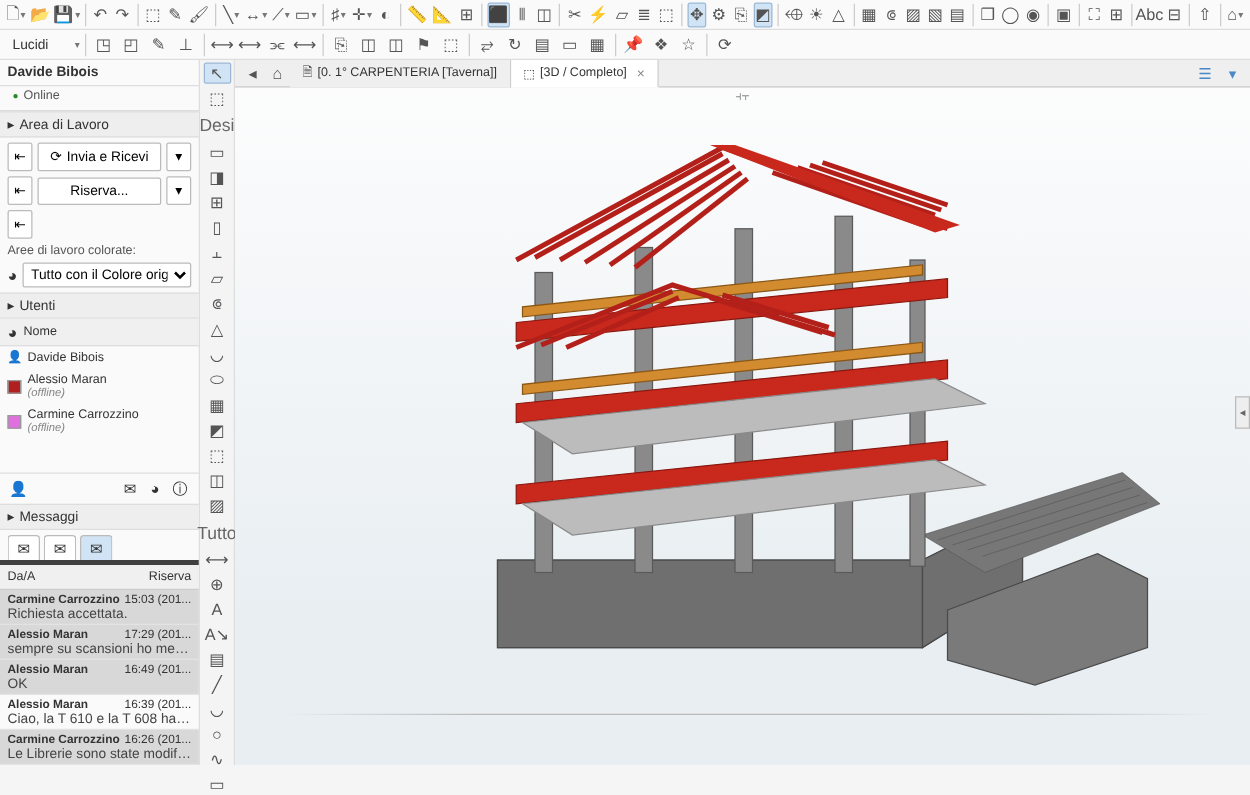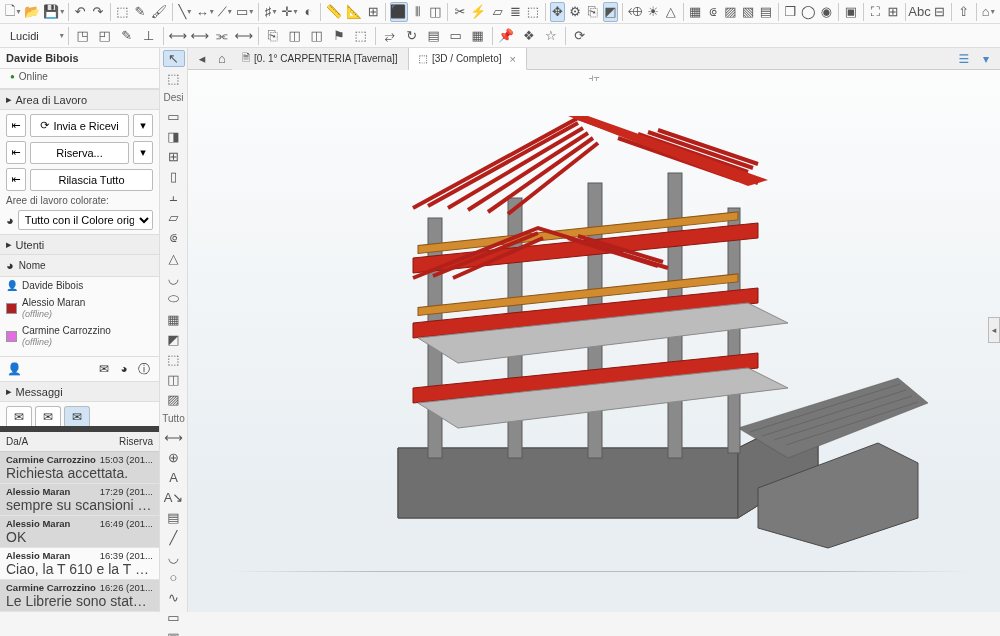--- a/index.html
+++ b/index.html
@@ -12,21 +12,21 @@
   .tb-icon.active { background: #d0e4f5; border-color: #9ab8d6; }
   .lucidi { font-size: 11px; padding: 0 6px; margin-right: 12px; }
   .tb-dd { font-size: 8px; color: #777; margin-left: 1px; }
 
   
   .main { display: flex; height: 564px; }
   .sidebar { width: 160px; background: #fafafa; border-right: 1px solid #ddd; display: flex; flex-direction: column; }
   .toolbox { width: 28px; background: #f4f4f4; border-right: 1px solid #ddd; display: flex; flex-direction: column; align-items: center; padding-top: 2px; gap: 3px; }
   .toolbox .tool { width: 22px; height: 20px; display: flex; align-items: center; justify-content: center; font-size: 13px; color: #555; cursor: pointer; border: 1px solid transparent; border-radius: 2px;}
   .toolbox .tool.selected { background:#d0e4f5; border-color:#9ab8d6;}
-  .toolbox .lbl { font-size: 10px; color: #666; margin: 2px 0; }
+  .toolbox .lbl { font-size: 14px; color: #666; margin: 2px 0; }
   .viewport { flex: 1; background: linear-gradient(#fdfdfd,#e8eef2 80%); position: relative; overflow: hidden; }
 
   
   .user-hdr { padding: 4px 6px; font-weight: bold; border-bottom: 1px solid #ddd; font-size:11px;}
   .user-sub { padding: 2px 10px 6px; font-size: 10px; color:#555; border-bottom: 1px solid #ddd; display:flex; align-items:center; gap:4px;}
   .panel-hdr { background: #eee; padding: 3px 6px; font-size: 11px; border-top:1px solid #ddd; border-bottom:1px solid #ddd; display:flex; align-items:center; gap:4px;}
   .panel-body { padding: 4px 6px; display:flex; flex-direction:column; gap:4px;}
   .wide-btn { width:100%; padding:4px; font-size:11px; background:#fff; border:1px solid #bbb; border-radius:2px; cursor:pointer; display:flex; align-items:center; justify-content:center; gap:4px;}
   .row2 { display:flex; gap:4px; align-items:center;}
   .row2 .mini{ width:20px; padding:4px 0; font-size:11px; background:#fff; border:1px solid #bbb; border-radius:2px; cursor:pointer;}
@@ -40,25 +40,25 @@
   .user-row .off { color:#888; font-size:9px;font-style:italic; }
 
   .spacer { flex:1; }
   .panel-foot { display:flex; justify-content:space-between; padding:4px 6px; border-top:1px solid #ddd;}
   .panel-foot .fi{ width:18px; height:16px; display:flex; align-items:center; justify-content:center; font-size:12px; cursor:pointer;}
 
   
   .msg-tabs { display:flex; padding:4px 6px 0; gap:3px;}
   .msg-tab { width:26px; height:20px; border:1px solid #bbb; border-bottom:none; border-radius:3px 3px 0 0; background:#fff; display:flex;align-items:center;justify-content:center;font-size:12px;cursor:pointer;}
   .msg-tab.active{ background:#d0e4f5;}
-  .msg-hdrrow { display:flex; justify-content:space-between; padding:4px 6px; border-top:6px solid #404040; border-bottom:1px solid #ccc; font-size:10px; background:#f0f0f0;}
+  .msg-hdrrow { display:flex; justify-content:space-between; padding:4px 6px; border-top:4px solid #404040; border-bottom:1px solid #ccc; font-size:10px; background:#f0f0f0;}
   .msg-item { border-bottom:1px solid #e3e3e3; padding:2px 6px; font-size:9.5px;}
   .msg-item .top{ display:flex; justify-content:space-between;}
   .msg-item .top .who{ font-weight:bold;}
-  .msg-item .body{ color:#444; font-size:14px; white-space:nowrap; overflow:hidden; text-overflow:ellipsis;}
+  .msg-item .body{ color:#444; font-size:11px; white-space:nowrap; overflow:hidden; text-overflow:ellipsis;}
   .msg-item.dark{ background:#d8d8d8;}
 
   
   .vp-tabs { position:absolute; top:0; left:0; right:0; height:22px; background:#efefef; border-bottom:1px solid #ccc; display:flex; align-items:center; padding:0 4px; gap:0;}
   .vp-tabs .vtab { display:flex; align-items:center; gap:4px; padding:0 10px; height:22px; font-size:10px; border-right:1px solid #ccc; cursor:pointer; background:#efefef;}
   .vp-tabs .vtab.active{ background:#fff; border-bottom:1px solid #fff; margin-bottom:-1px;}
   .vp-tabs .vtab .x{ font-size:11px; color:#888; margin-left:4px;}
   .vp-tabs .right{ margin-left:auto; display:flex; gap:2px;}
   .vp-tabs .rt{ width:20px; height:18px; display:flex;align-items:center;justify-content:center;font-size:12px;color:#4a88c7;}
 
@@ -191,21 +191,20 @@
           </button>
         <button class="mini">▾</button>
       </div>
       <div class="row2">
         <button class="mini">⇤</button>
         <button class="wide-btn">Riserva...</button>
         <button class="mini">▾</button>
       </div>
       <div class="row2">
         <button class="mini">⇤</button>
-        <button class="wide-btn">Rilascia Tutto</button>
       </div>
       <div class="section-lbl">Aree di lavoro colorate:</div>
       <div class="row2">
         <span style="font-size:13px">◕</span>
         <select class="select"><option>Tutto con il Colore originale</option></select>
       </div>
     </div>
 
     <div class="panel-hdr">▸ <span>Utenti</span></div>
     <div class="user-row" style="background:#f0f0f0;border-bottom:1px solid #ddd">

